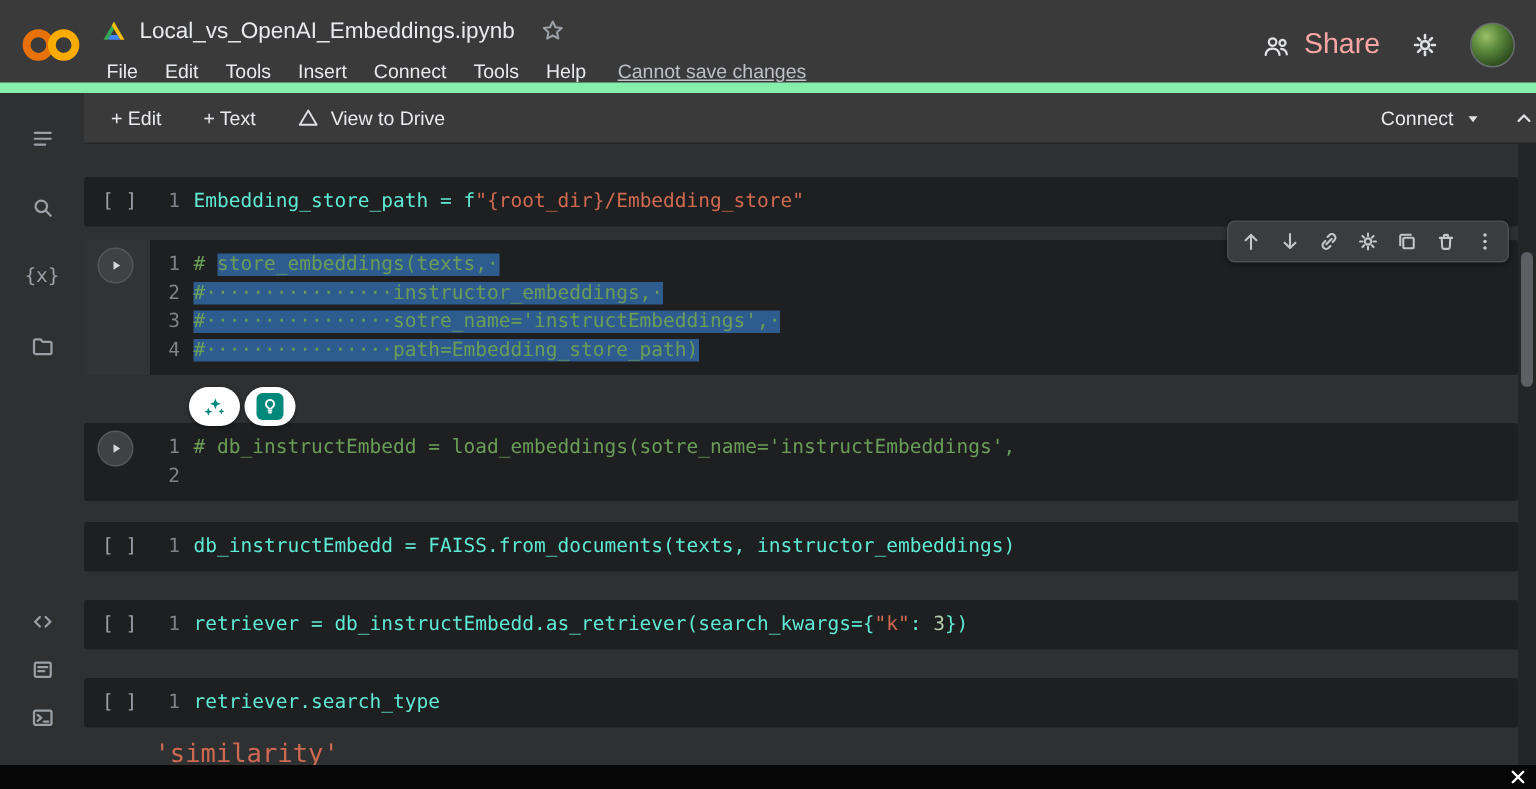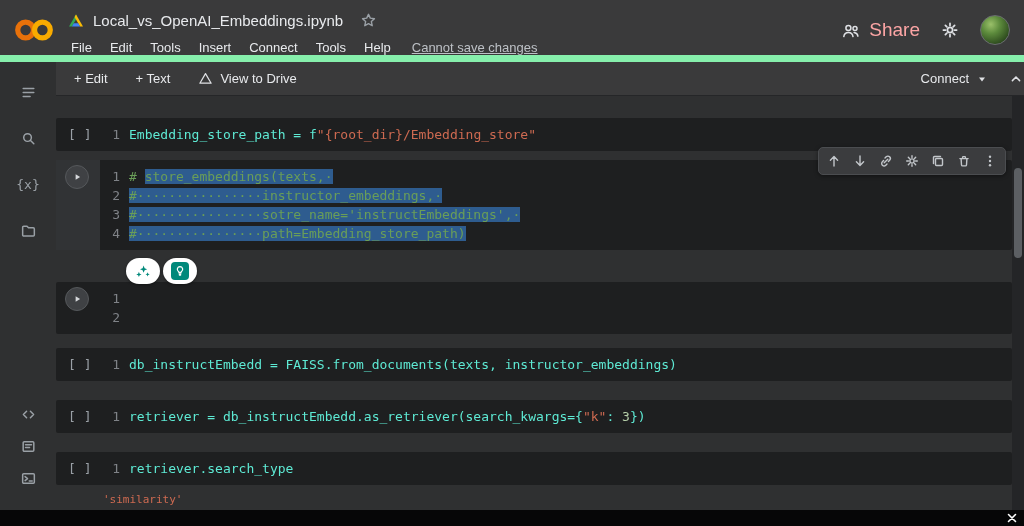--- a/index.html
+++ b/index.html
@@ -69,21 +69,21 @@
   .sel{background:var(--selection-blue)}
   .cell-toolbar{position:absolute;right:6px;top:-13px;display:flex;gap:2px;background:#3b3c3e;
                 border:1px solid #4b4d50;border-radius:5px;padding:1px 3px;
                 box-shadow:0 1px 4px rgba(0,0,0,.45);z-index:6}
   .ct-btn{width:24px;height:24px;display:flex;align-items:center;justify-content:center;color:#c2c6ca}
   .ai-pills{position:absolute;left:70px;top:162px;display:flex;gap:3px;z-index:7}
   .pill{height:26px;min-width:34px;padding:0 7px;background:#fff;border-radius:13px;display:flex;
         align-items:center;justify-content:center;color:var(--ai-teal);box-shadow:0 1px 3px rgba(0,0,0,.4)}
   .chip{width:18px;height:18px;border-radius:4px;background:var(--ai-teal);display:flex;
         align-items:center;justify-content:center;color:#fff}
-  .output-line{margin:8px 0 0 47px;font-family:"DejaVu Sans Mono",monospace;font-size:11px;
+  .output-line{margin:8px 0 0 47px;font-family:"DejaVu Sans Mono",monospace;font-size:17px;
                color:var(--string-red);white-space:pre}
 
   
   .scrollbar{position:absolute;right:0;top:96px;bottom:16px;width:12px;background:#242527}
   .thumb{position:absolute;left:2px;right:2px;top:72px;height:90px;background:#5c5f63;border-radius:4px}
   .bottombar{position:absolute;left:0;right:0;bottom:0;height:16px;background:#060607;z-index:40;
              display:flex;align-items:center;justify-content:flex-end;padding-right:6px}
   .close{color:#fff;display:flex}
 </style>
 </head>
@@ -307,20 +307,21 @@
               <span data-name="play-icon" style="display:flex">
                 <svg width="12" height="12" viewBox="0 0 16 16" fill="none" stroke="currentColor" stroke-width="1.4" stroke-linecap="round" stroke-linejoin="round" aria-hidden="true">
                   <path d="M6.2 4.2v7.6l6-3.8z" fill="currentColor" stroke="none"></path>
                 </svg>
               </span>
             </div>
           </div>
           <div class="code-area" data-name="cell-editor">
             <div class="code-line" data-name="code-line">
               <span class="ln" data-name="line-number">1</span>
+              <span class="code-text" data-name="code-text"><span class="tk-c"># db_instructEmbedd = load_embeddings(sotre_name='instructEmbeddings',</span></span>
             </div>
             <div class="code-line" data-name="code-line">
               <span class="ln" data-name="line-number">2</span>
             </div>
           </div>
         </div>
         <div class="cell" data-name="cell-4">
           <div class="gutter" data-name="cell-bracket-gutter">[ ]</div>
           <div class="code-area" data-name="cell-editor">
             <div class="code-line" data-name="code-line">

